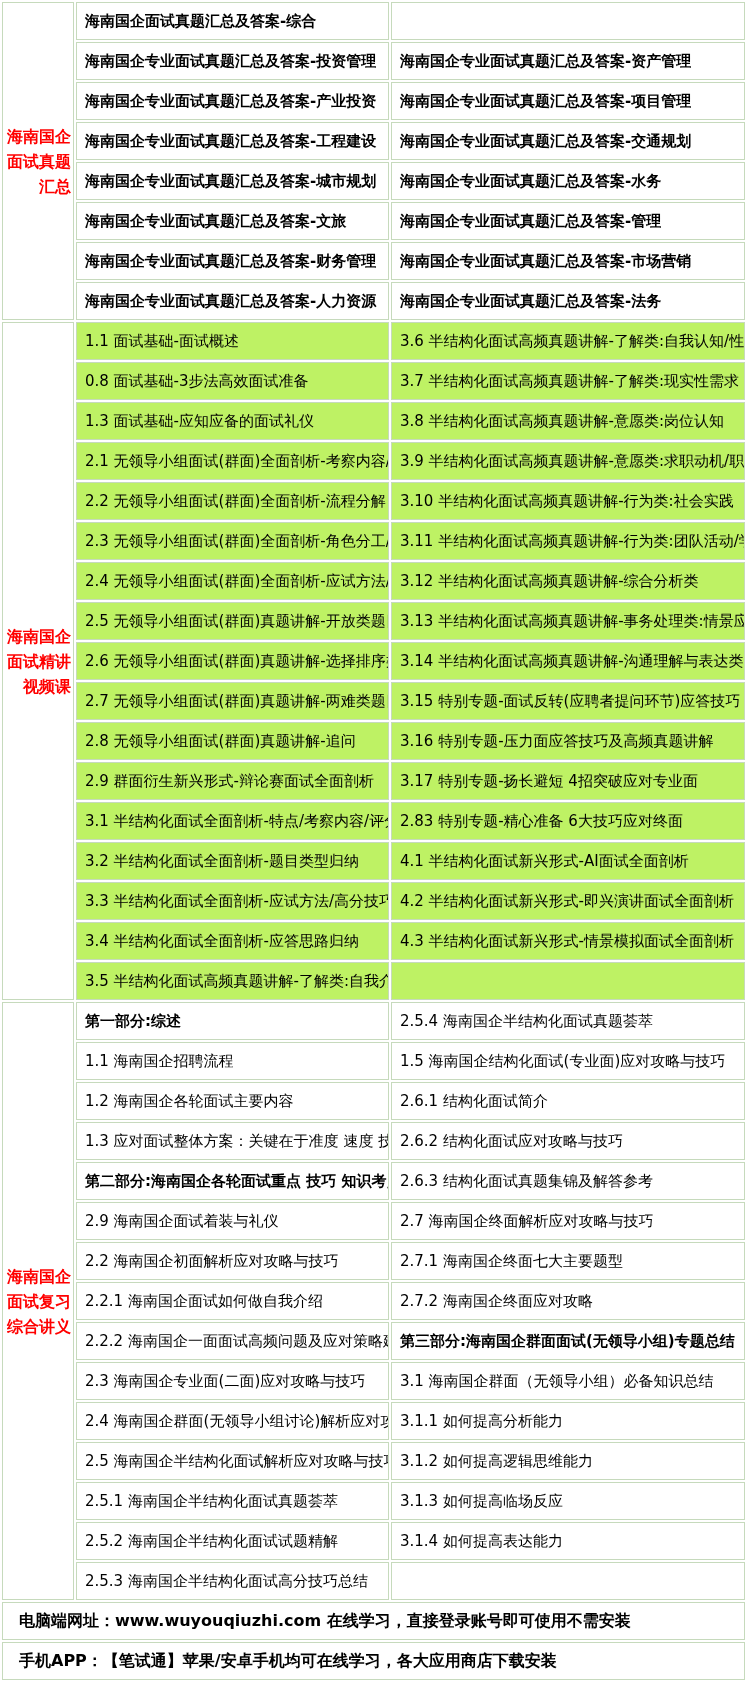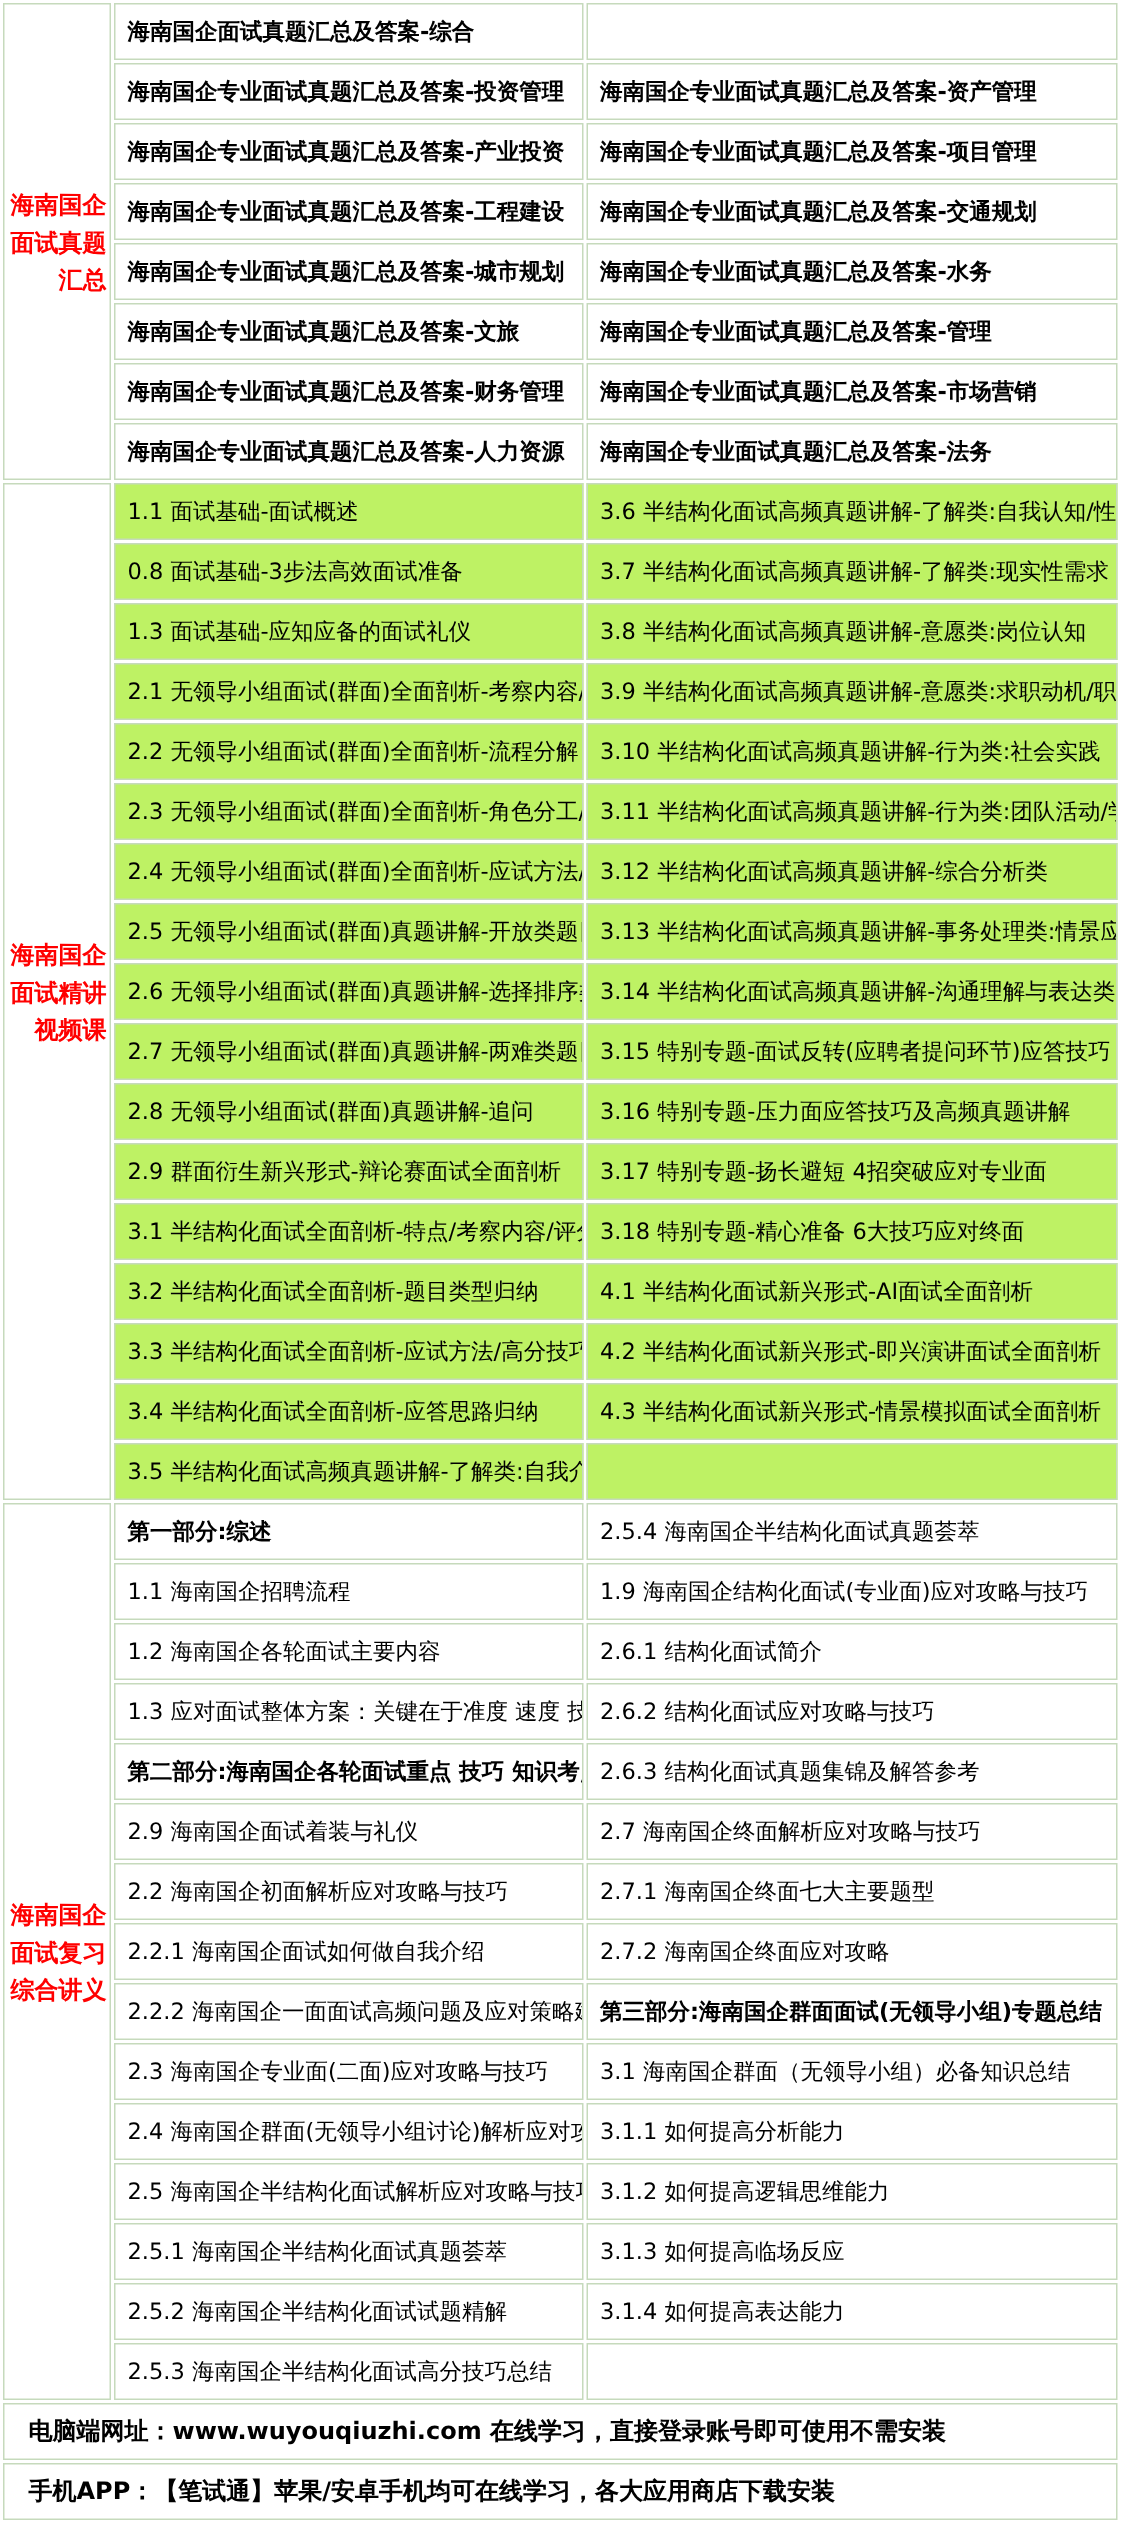--- a/index.html
+++ b/index.html
@@ -150,21 +150,21 @@
         <tr>
           <td class="peach">2.8 无领导小组面试(群面)真题讲解-追问</td>
           <td class="peach">3.16 特别专题-压力面应答技巧及高频真题讲解</td>
         </tr>
         <tr>
           <td class="peach">2.9 群面衍生新兴形式-辩论赛面试全面剖析</td>
           <td class="peach">3.17 特别专题-扬长避短 4招突破应对专业面</td>
         </tr>
         <tr>
           <td class="peach">3.1 半结构化面试全面剖析-特点/考察内容/评分要素</td>
-          <td class="peach">3.18 特别专题-精心准备 6大技巧应对终面</td>
+          <td class="peach">2.83 特别专题-精心准备 6大技巧应对终面</td>
         </tr>
         <tr>
           <td class="peach">3.2 半结构化面试全面剖析-题目类型归纳</td>
           <td class="peach">4.1 半结构化面试新兴形式-AI面试全面剖析</td>
         </tr>
         <tr>
           <td class="peach">3.3 半结构化面试全面剖析-应试方法/高分技巧</td>
           <td class="peach">4.2 半结构化面试新兴形式-即兴演讲面试全面剖析</td>
         </tr>
         <tr>
@@ -179,21 +179,21 @@
           <td class="label-cell" rowspan="15">
             <span>海南国企</span>
             <span>面试复习</span>
             <span>综合讲义</span>
           </td>
           <td class="bold">第一部分:综述</td>
           <td>2.5.4 海南国企半结构化面试真题荟萃</td>
         </tr>
         <tr>
           <td>1.1 海南国企招聘流程</td>
-          <td>1.9 海南国企结构化面试(专业面)应对攻略与技巧</td>
+          <td>1.5 海南国企结构化面试(专业面)应对攻略与技巧</td>
         </tr>
         <tr>
           <td>1.2 海南国企各轮面试主要内容</td>
           <td>2.6.1 结构化面试简介</td>
         </tr>
         <tr>
           <td>1.3 应对面试整体方案：关键在于准度 速度 技巧</td>
           <td>2.6.2 结构化面试应对攻略与技巧</td>
         </tr>
         <tr>

